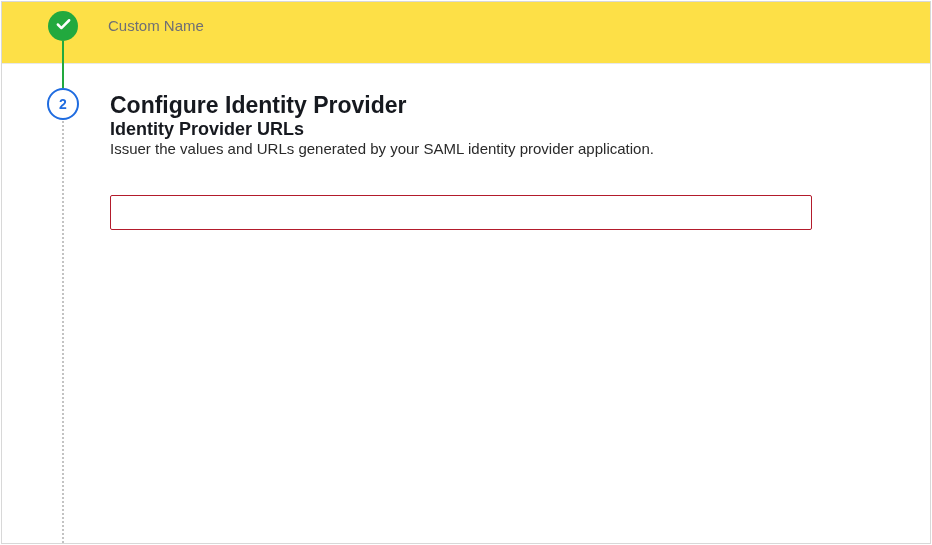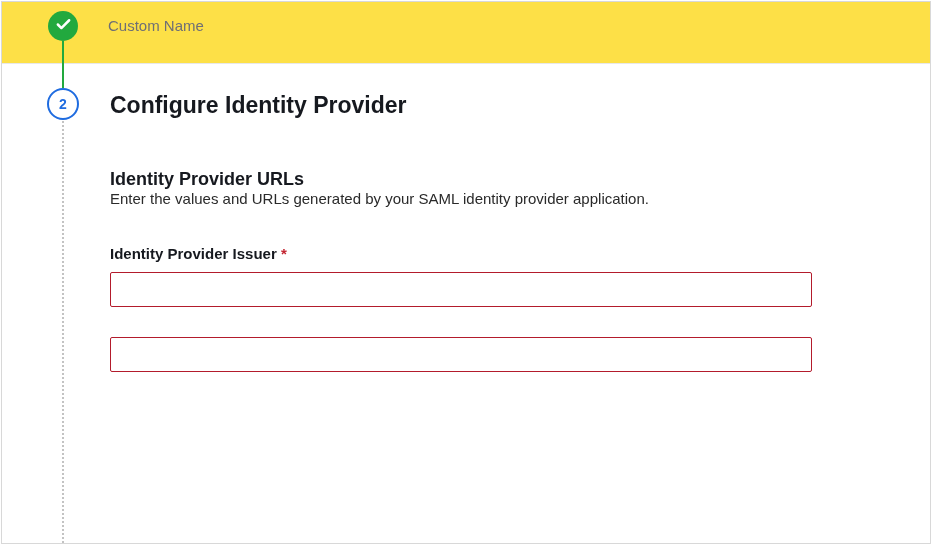--- a/index.html
+++ b/index.html
@@ -96,21 +96,20 @@
       border-left: 2px dotted #c3c3c3;
       z-index: 1;
     }
     .content {
       margin-left: 62px;
     }
     .page-title {
       font-size: 23px;
       font-weight: 700;
       color: #16191f;
-      margin-bottom: 50px;
       margin-top: 4px;
     }
     .section-title {
       font-size: 18px;
       font-weight: 700;
       color: #16191f;
       margin-bottom: 0;
     }
     .section-desc {
       font-size: 15px;
@@ -165,28 +164,22 @@
   <div class="step-active-row">
     <div class="step-number-circle">
       <span class="step-number">2</span>
     </div>
     <div class="connector-line-dotted"></div>
 
     <div class="content">
       <h1 class="page-title">Configure Identity Provider</h1>
 
       <h2 class="section-title">Identity Provider URLs</h2>
-      <p class="section-desc">Enter the values and URLs generated by your SAML identity provider application.</p>
+      <p class="section-desc">Issuer the values and URLs generated by your SAML identity provider application.</p>
 
-      <div class="field-group">
-        <label class="field-label">
-          <span>Identity Provider Issuer </span><span class="required-asterisk">*</span>
-        </label>
-        <input type="text" class="text-input" value="" style="">
-      </div>
 
       <div class="field-group">
         <input type="text" class="text-input" value="" style="">
       </div>
 
 
     </div>
   </div>
 
 </div>

